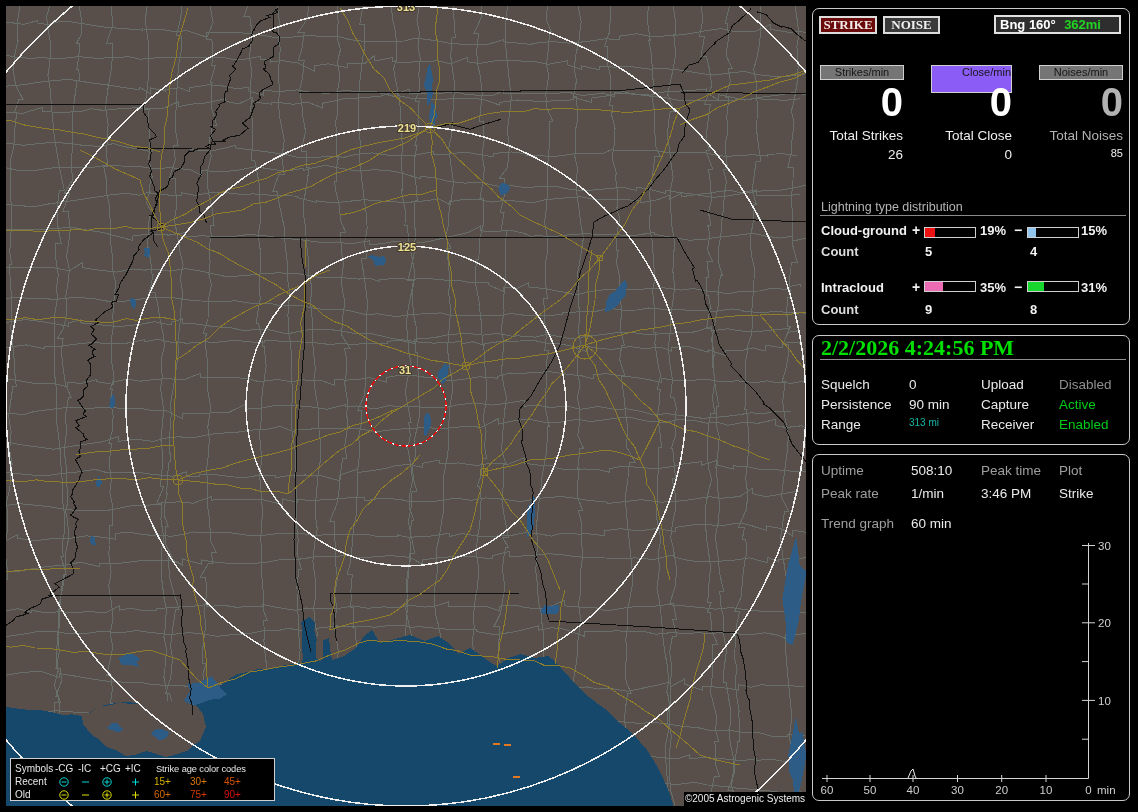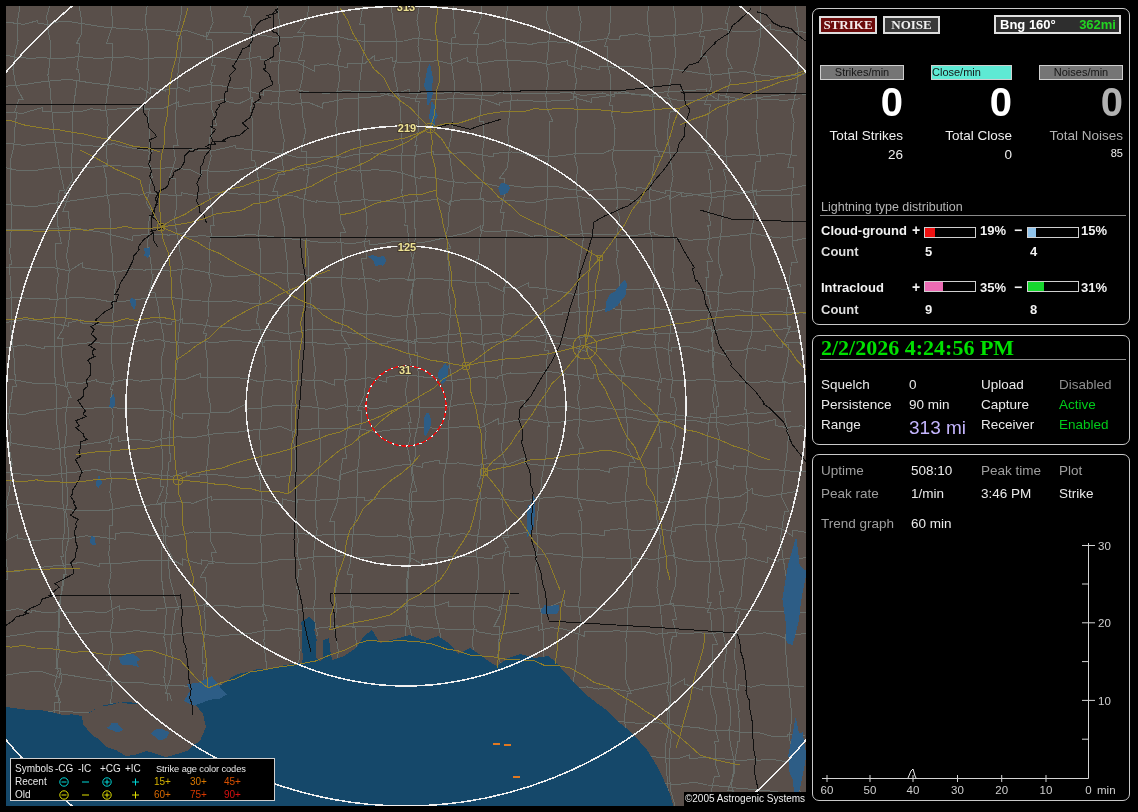--- a/index.html
+++ b/index.html
@@ -216,24 +216,24 @@
   <div class="abs" style="left:179px;top:30px;color:#d83800;">75+</div>
   <div class="abs" style="left:213px;top:30px;color:#d81010;">90+</div>
 </div>
 
 <div class="abs" style="left:684px;top:792px;width:122px;height:14px;background:#000;color:#f0f0f0;font-size:10px;line-height:14px;text-align:center;white-space:nowrap;">©2005 Astrogenic Systems</div>
 
 <div class="box" style="top:8px;height:317px;">
   <div class="abs" style="left:6px;top:7px;width:58px;height:18px;background:#6b0a0a;border:2px solid #dcdcdc;color:#f3eaea;font-family:'Liberation Serif',serif;font-weight:bold;font-size:13px;text-align:center;line-height:14px;">STRIKE</div>
   <div class="abs" style="left:70px;top:7px;width:57px;height:18px;background:#3a3a3a;border:2px solid #dcdcdc;color:#f0f0f0;font-family:'Liberation Serif',serif;font-weight:bold;font-size:13px;text-align:center;line-height:14px;">NOISE</div>
   <div class="abs" style="left:181px;top:6px;width:127px;height:19px;background:#2e2e2e;border:2px solid #e0e0e0;font-weight:bold;font-size:13px;line-height:15px;">
-    <span style="color:#fff;padding-left:4px;">Bng 160°</span><span style="color:#22d422;float:right;padding-right:3px;text-align:right;">362mi</span>
+    <span style="color:#fff;padding-left:4px;">Bng 160°</span><span style="color:#22d422;float:right;padding-right:18px;text-align:right;">362mi</span>
   </div>
   <div class="abs" style="left:7px;top:56px;width:84px;height:15px;background:#757575;border:1px solid #cfcfcf;color:#151515;font-size:11px;text-align:center;line-height:13px;">Strikes/min</div>
-  <div class="abs" style="left:118px;top:56px;width:81px;height:15px;background:#5eead4;border:1px solid #cfcfcf;color:#151515;font-size:11px;text-align:left;line-height:13px;">Close/min</div>
+  <div class="abs" style="left:118px;top:56px;width:81px;height:28px;background:#8b5cf6;border:1px solid #cfcfcf;color:#151515;font-size:11px;text-align:right;line-height:13px;">Close/min</div>
   <div class="abs" style="left:226px;top:56px;width:84px;height:15px;background:#757575;border:1px solid #cfcfcf;color:#151515;font-size:11px;text-align:center;line-height:13px;">Noises/min</div>
 
   <div class="abs" style="left:0;top:74px;width:90px;text-align:right;font-size:40px;font-weight:bold;color:#fff;line-height:38px;">0</div>
   <div class="abs" style="left:0;top:74px;width:199px;text-align:right;font-size:40px;font-weight:bold;color:#fff;line-height:38px;">0</div>
   <div class="abs" style="left:0;top:74px;width:310px;text-align:right;font-size:40px;font-weight:bold;color:#b2b2b2;line-height:38px;">0</div>
 
   <div class="abs" style="left:0;top:119px;width:90px;text-align:right;font-size:13.5px;color:#efefef;">Total Strikes</div>
   <div class="abs" style="left:0;top:119px;width:199px;text-align:right;font-size:13.5px;color:#efefef;">Total Close</div>
   <div class="abs" style="left:0;top:119px;width:310px;text-align:right;font-size:13.5px;color:#b2b2b2;">Total Noises</div>
   <div class="abs" style="left:0;top:138px;width:90px;text-align:right;font-size:13.5px;color:#efefef;">26</div>
@@ -281,21 +281,21 @@
   <div class="abs" style="left:7px;top:23px;width:306px;border-bottom:1px solid #909090;"></div>
   <div class="abs" style="left:8px;top:41px;font-size:13.5px;color:#eaeaea;">Squelch</div>
   <div class="abs" style="left:96px;top:41px;font-size:13.5px;color:#eaeaea;">0</div>
   <div class="abs" style="left:168px;top:41px;font-size:13.5px;color:#eaeaea;text-align:right;">Upload</div>
   <div class="abs" style="left:246px;top:41px;font-size:13.5px;color:#8f8f8f;">Disabled</div>
   <div class="abs" style="left:8px;top:61px;font-size:13.5px;color:#eaeaea;">Persistence</div>
   <div class="abs" style="left:96px;top:61px;font-size:13.5px;color:#eaeaea;">90 min</div>
   <div class="abs" style="left:168px;top:61px;font-size:13.5px;color:#eaeaea;">Capture</div>
   <div class="abs" style="left:246px;top:61px;font-size:13.5px;color:#00cc1a;">Active</div>
   <div class="abs" style="left:8px;top:81px;font-size:13.5px;color:#eaeaea;">Range</div>
-  <div class="abs" style="left:96px;top:81px;font-size:19px;color:#c4b5fd;">313 mi</div>
+  <div class="abs" style="left:96px;top:81px;font-size:10px;color:#14b8a6;">313 mi</div>
   <div class="abs" style="left:168px;top:81px;font-size:13.5px;color:#eaeaea;text-align:center;">Receiver</div>
   <div class="abs" style="left:246px;top:81px;font-size:13.5px;color:#00cc1a;">Enabled</div>
 </div>
 
 <div class="box" style="top:454px;height:347px;">
   <div class="abs" style="left:8px;top:8px;font-size:13.5px;color:#9f9f9f;">Uptime</div>
   <div class="abs" style="left:98px;top:8px;font-size:13.5px;color:#eaeaea;">508:10</div>
   <div class="abs" style="left:168px;top:8px;font-size:13.5px;color:#9f9f9f;">Peak time</div>
   <div class="abs" style="left:246px;top:8px;font-size:13.5px;color:#9f9f9f;">Plot</div>
   <div class="abs" style="left:8px;top:31px;font-size:13.5px;color:#9f9f9f;">Peak rate</div>

